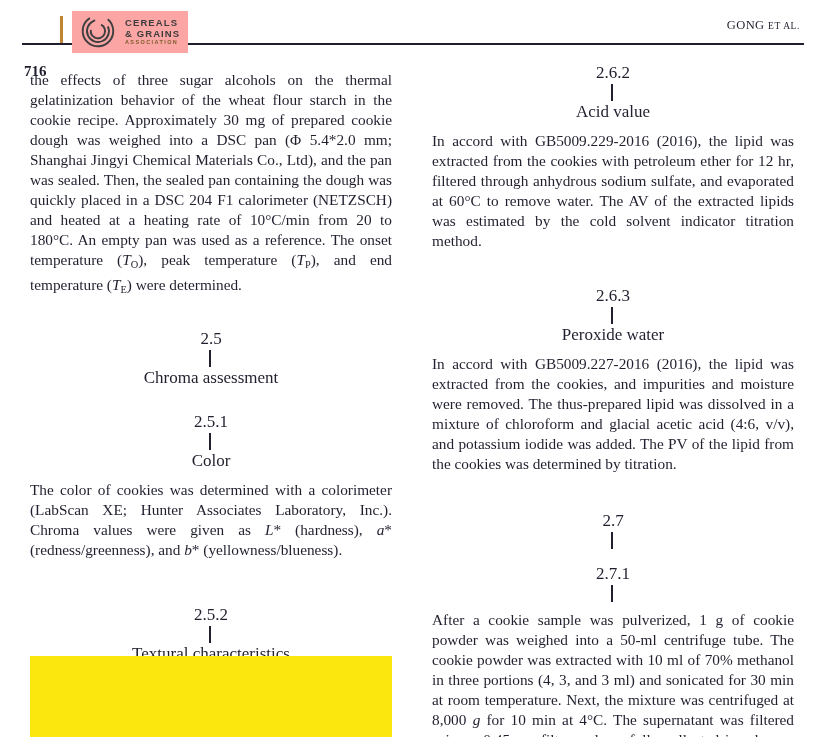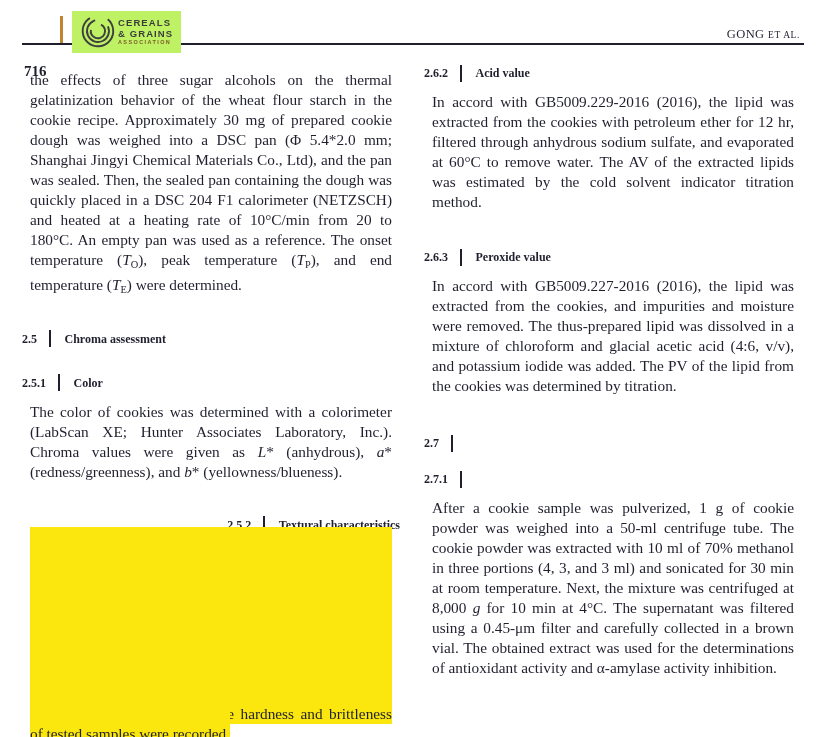--- a/index.html
+++ b/index.html
@@ -9,36 +9,36 @@
     background:#fff;
     overflow:hidden;
     font-family:"Liberation Serif","DejaVu Serif",serif;
     color:var(--ink,#1f1f2e);
   }
   
   .header{position:absolute;left:0;top:0;width:100%;height:58px;}
   .header-rule{position:absolute;left:22px;right:20px;top:43px;height:2px;background:var(--ink,#1f1f2e);}
   .page-num{position:absolute;left:24px;top:35px;font-size:15px;font-weight:bold;margin-top:28px;}
   .accent-bar{position:absolute;left:60px;top:16px;width:3px;height:27px;background:var(--accent,#c08330);}
-  .logo{position:absolute;left:72px;top:11px;background:#bef264;padding:0 8px 0 4px;display:flex;align-items:center;gap:0;}
+  .logo{position:absolute;left:72px;top:11px;background:#fca5a5;padding:0 8px 0 4px;display:flex;align-items:center;gap:7px;}
   .logo svg{display:block;}
   .logo-text{font-family:"Liberation Sans","DejaVu Sans",sans-serif;color:#3c3c3c;line-height:1;}
   .logo-line{font-size:9.5px;font-weight:bold;letter-spacing:1.1px;margin:0 0 1.5px 0;}
   .logo-assoc{font-size:5.5px;font-weight:bold;letter-spacing:1.4px;color:#7a5c28;margin-top:1px;}
-  .running-head{position:absolute;right:24px;top:27px;font-size:12.5px;letter-spacing:.4px;}
+  .running-head{position:absolute;right:24px;top:18px;font-size:12.5px;letter-spacing:.4px;}
   .running-head .etal{font-size:9.5px;letter-spacing:.6px;}
   
   .columns{position:absolute;left:22px;top:62px;width:780px;display:flex;gap:24px;}
   .col{width:378px;font-size:15.3px;line-height:20px;text-align:justify;hyphens:none;}
   .col p{margin:8px;}
   
-  .heading{display:flex;align-items:center;font-weight:bold;font-size:12px;line-height:22px;text-align:left;}
+  .heading{display:flex;align-items:center;font-weight:normal;font-size:17px;line-height:22px;text-align:left;flex-direction:column;}
   .hsep{width:1.5px;height:17px;background:var(--ink,#1f1f2e);margin:0 14px 0 12px;flex:0 0 auto;}
   .mt-h1{margin-top:28px;} .mt-h2{margin-top:22px;} .mt-p{margin-top:22px;}
-  .mt-h3{margin-top:32px;justify-content:flex-end;} .mt-hl{margin-top:20px;}
+  .mt-h3{margin-top:44px;justify-content:flex-end;} .mt-hl{margin-top:20px;}
   .mt-pa{margin-top:20px;} .mt-h4{margin-top:34px;} .mt-h5{margin-top:36px;text-align:center;} .mt-h6{margin-top:14px;} .mt-pe{margin-top:22px;}
   .it{font-style:italic;}
   .sub{font-size:0.68em;vertical-align:-0.28em;}
   mark.hl{background:var(--highlight,#fbe70e);color:inherit;padding:18px 0 2px 0;}
 </style>
 </head>
 <body>
 
 <div class="page">
 
@@ -74,21 +74,21 @@
         <span class="hsep"></span>
         <span>Chroma assessment</span>
       </div>
 
       <div class="heading mt-h2">
         <span>2.5.1</span>
         <span class="hsep"></span>
         <span>Color</span>
       </div>
 
-      <p class="mt-p"><span>The color of cookies was determined with a colorimeter (LabScan XE; Hunter Associates Laboratory, Inc.). Chroma values were given as </span><span class="it">L</span><span>* (anhydrous), </span><span class="it">a</span><span>* (redness/greenness), and </span><span class="it">b</span><span>* (yellowness/blueness).</span></p>
+      <p class="mt-p"><span>The color of cookies was determined with a colorimeter (LabScan XE; Hunter Associates Laboratory, Inc.). Chroma values were given as </span><span class="it">L</span><span>* (hardness), </span><span class="it">a</span><span>* (redness/greenness), and </span><span class="it">b</span><span>* (yellowness/blueness).</span></p>
 
       <div class="heading mt-h3">
         <span>2.5.2</span>
         <span class="hsep"></span>
         <span>Textural characteristics</span>
       </div>
 
       <p class="mt-hl"><mark class="hl">Textural characteristics of the cookies were determined using a Universal TA Texture Analyzer (Shanghai Tengba Instrument Technology Co., Ltd.) equipped with a P/2 cylindrical probe, according to the method described by Ou, Teng, El-Nezami, and Wang (2018). The basic single compression mode was used, and the strain level was 50% of the original height. Pretest speed was 2 mm/s, test speed was 1 mm/s, and post-test speed was 2 mm/s. Six repetitions were conducted. The hardness and brittleness of tested samples were recorded.</mark></p>
 
     </div>
@@ -99,21 +99,21 @@
         <span>2.6.2</span>
         <span class="hsep"></span>
         <span>Acid value</span>
       </div>
 
       <p class="mt-pa">In accord with GB5009.229-2016 (2016), the lipid was extracted from the cookies with petroleum ether for 12 hr, filtered through anhydrous sodium sulfate, and evaporated at 60°C to remove water. The AV of the extracted lipids was estimated by the cold solvent indicator titration method.</p>
 
       <div class="heading mt-h4">
         <span>2.6.3</span>
         <span class="hsep"></span>
-        <span>Peroxide value</span>
+        <span>Peroxide water</span>
       </div>
 
       <p class="mt-pa">In accord with GB5009.227-2016 (2016), the lipid was extracted from the cookies, and impurities and moisture were removed. The thus-prepared lipid was dissolved in a mixture of chloroform and glacial acetic acid (4:6, v/v), and potassium iodide was added. The PV of the lipid from the cookies was determined by titration.</p>
 
       <div class="heading mt-h5">
         <span>2.7</span>
         <span class="hsep"></span>
       </div>
 
       <div class="heading mt-h6">

